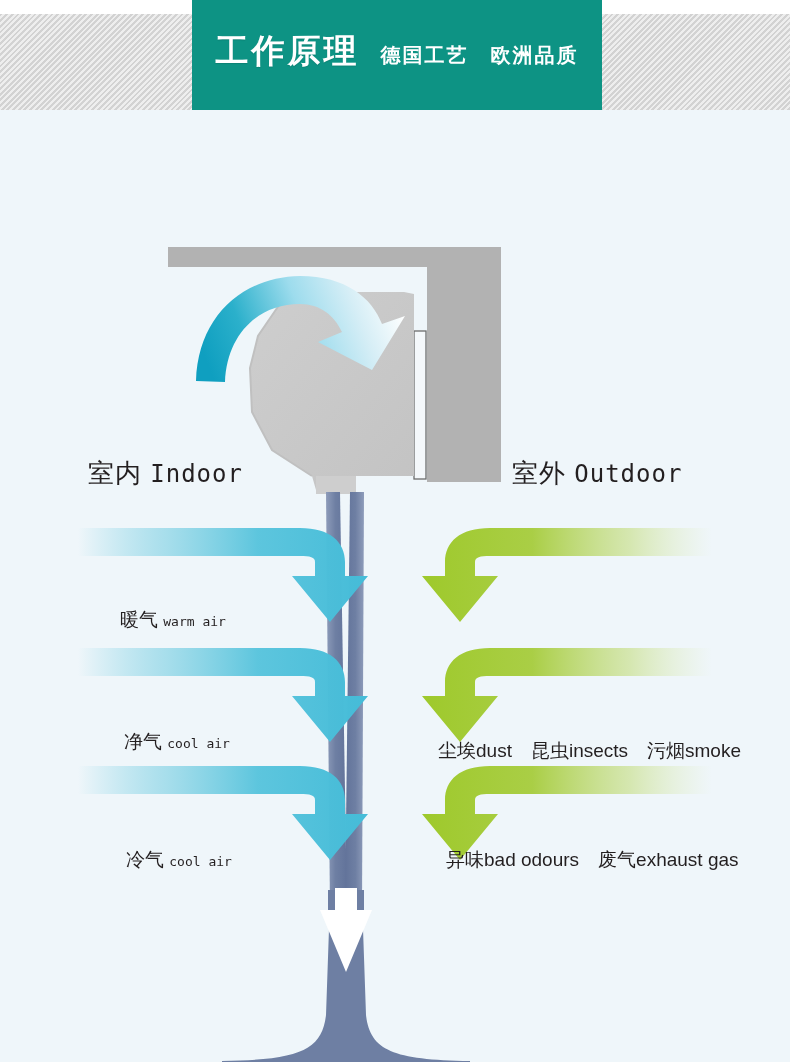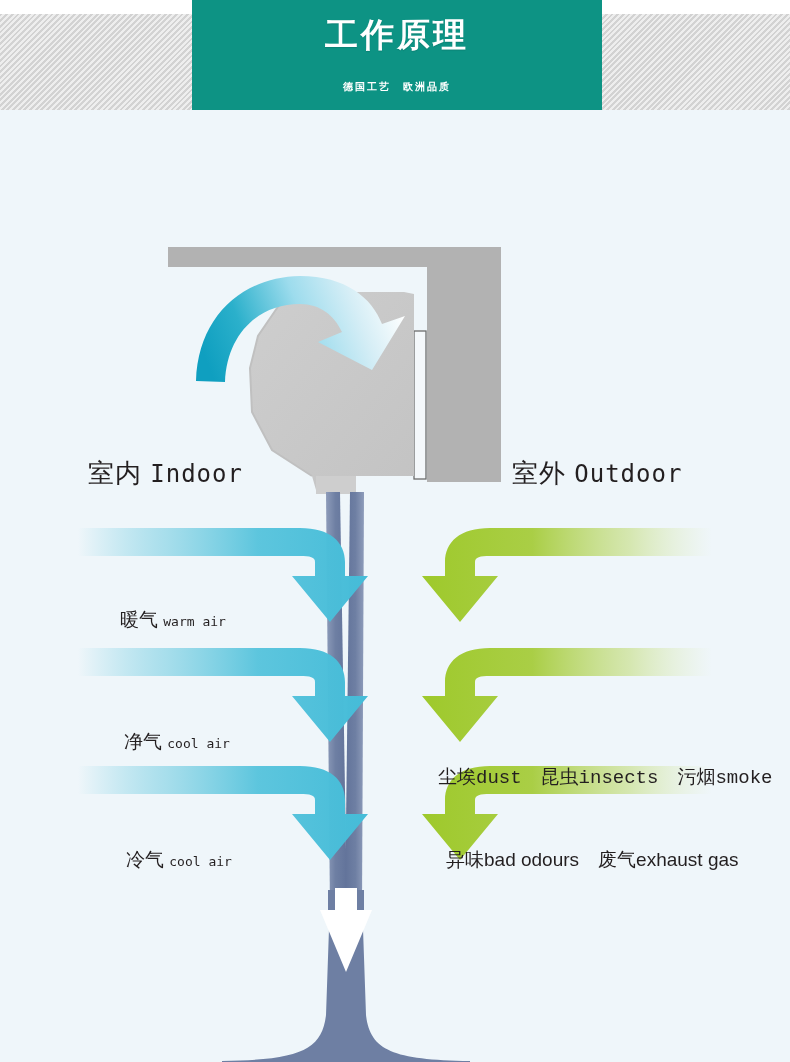--- a/index.html
+++ b/index.html
@@ -22,31 +22,31 @@
   }
   .header-band:before{
     content:"";position:absolute;left:0;top:0;width:790px;height:14px;background:#ffffff;
   }
   .header-band:after{
     content:"";position:absolute;left:0;bottom:0;width:790px;height:6px;background:#eff6fa;
   }
   .header-plate{
     position:absolute;left:192px;top:0;width:410px;height:110px;
     background:#0d9384;
-    display:flex;flex-direction:column;align-items:center;justify-content:center;
+    display:flex;flex-direction:row;align-items:center;justify-content:center;
     z-index:3;
     gap:21px;
   }
   .header-title{
     color:#ffffff;font-size:33px;font-weight:bold;letter-spacing:3px;
     line-height:1.05;margin:0 0 8px 0;
     text-shadow:0 1px 1px rgba(0,0,0,.12);
   }
   .header-sub{
-    color:#ffffff;font-size:10px;font-weight:bold;letter-spacing:2px;line-height:1;margin:0;
+    color:#ffffff;font-size:20px;font-weight:bold;letter-spacing:2px;line-height:1;margin:0;
   }
 
   
   .diagram{
     position:absolute;left:0;top:110px;width:790px;height:952px;
     background:#eff6fa;
   }
   .diagram svg{display:block;width:790px;height:952px;}
 
   
@@ -60,21 +60,21 @@
   .room-label{font-size:26px;letter-spacing:1px;}
   .room-label .en{font-family:"DejaVu Sans Mono", monospace;font-size:24px;}
   .flow-label{font-size:19px;}
   .flow-label .en{font-family:"DejaVu Sans Mono", monospace;font-size:13px;}
 
   #label-indoor{left:88px;top:350px;}
   #label-outdoor{left:512px;top:350px;}
   #label-warm{left:120px;top:500px;}
   #label-hot{left:432px;top:500px;}
   #label-clean{left:124px;top:622px;}
-  #label-dust{left:438px;top:659px;font-family:Liberation Mono, monospace;}
+  #label-dust{left:438px;top:631px;}
   #label-cool{left:126px;top:740px;}
   #label-odour{left:446px;top:740px;text-align:center;}
 </style>
 </head>
 <body>
 
 <div class="page">
 
   <div class="header-band"></div>
   <div class="header-plate">

